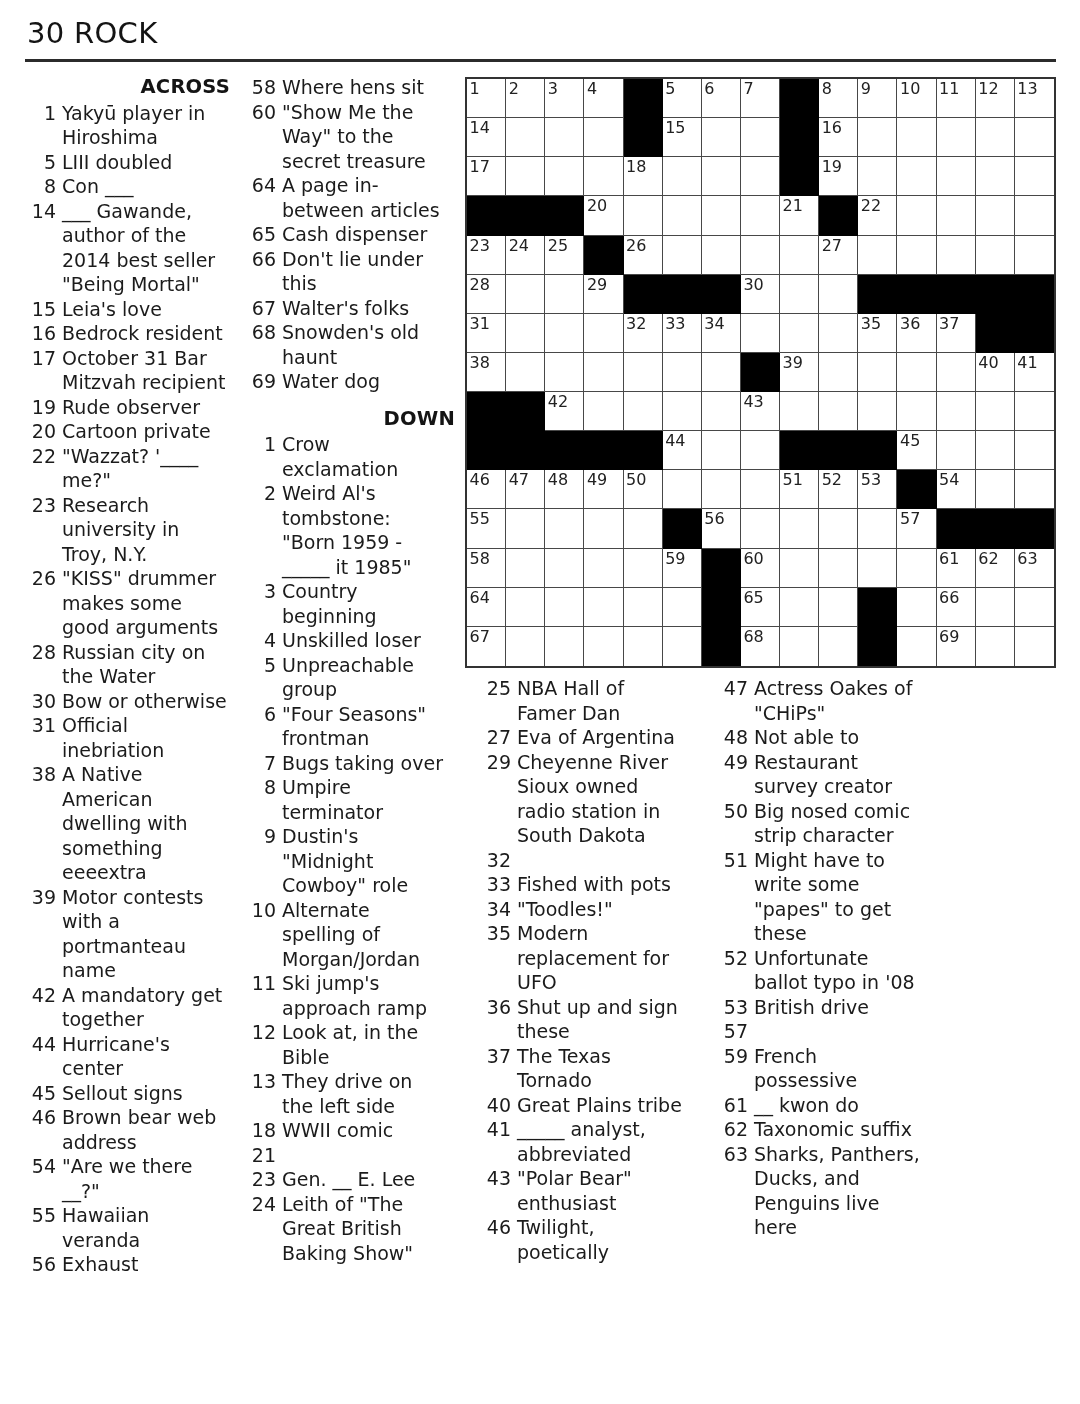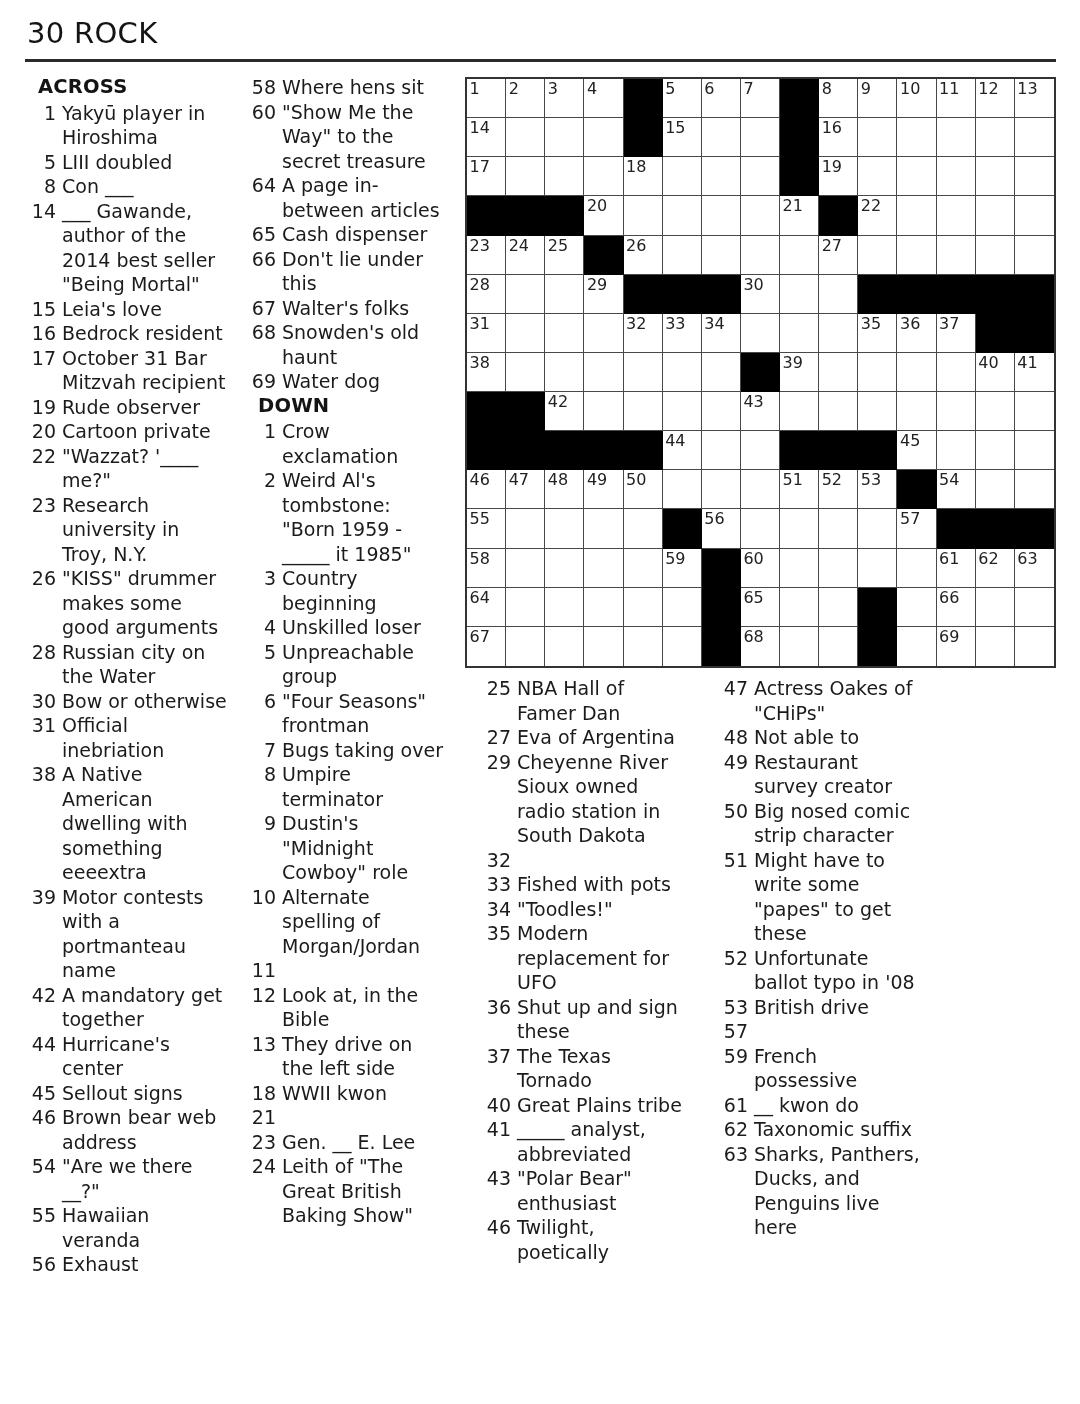--- a/index.html
+++ b/index.html
@@ -28,22 +28,23 @@
   }
   #col1 { left: 30px;  top: 75px;  width: 200px; }
   #col2 { left: 250px; top: 75px;  width: 205px; }
   #col3 { left: 485px; top: 676px; width: 205px; }
   #col4 { left: 722px; top: 676px; width: 205px; }
   .clue-header {
     margin: 0 0 1px 8px;
     font-size: 19.5px; font-weight: bold;
     line-height: 24.5px; letter-spacing: 0.2px;
     color: #141414;
+    text-align: right;
   }
-  .clue-header.down { }
+  .clue-header.down { margin-top: 13px; }
   .clue { display: flex; align-items: flex-start; }
   .clue .num { flex: 0 0 26px; text-align: right; padding-right: 6px; }
   .clue .txt { width: 166px; }
   #grid {
     position: absolute; left: 465px; top: 77px;
     width: 591px; height: 591px;
     box-sizing: border-box;
     border: 2px solid #333333;
     background: #ffffff;
     display: grid;
@@ -245,32 +246,33 @@
         <div class="clue">
           <span class="num">9</span>
           <span class="txt">Dustin's "Midnight Cowboy" role</span>
         </div>
         <div class="clue">
           <span class="num">10</span>
           <span class="txt">Alternate spelling of Morgan/Jordan</span>
         </div>
         <div class="clue">
           <span class="num">11</span>
+          <span class="txt">Ski jump's approach ramp</span>
         </div>
         <div class="clue">
           <span class="num">12</span>
           <span class="txt">Look at, in the Bible</span>
         </div>
         <div class="clue">
           <span class="num">13</span>
           <span class="txt">They drive on the left side</span>
         </div>
         <div class="clue">
           <span class="num">18</span>
-          <span class="txt">WWII kwon</span>
+          <span class="txt">WWII comic</span>
         </div>
         <div class="clue">
           <span class="num">21</span>
         </div>
         <div class="clue">
           <span class="num">23</span>
           <span class="txt">Gen. __ E. Lee</span>
         </div>
         <div class="clue">
           <span class="num">24</span>

